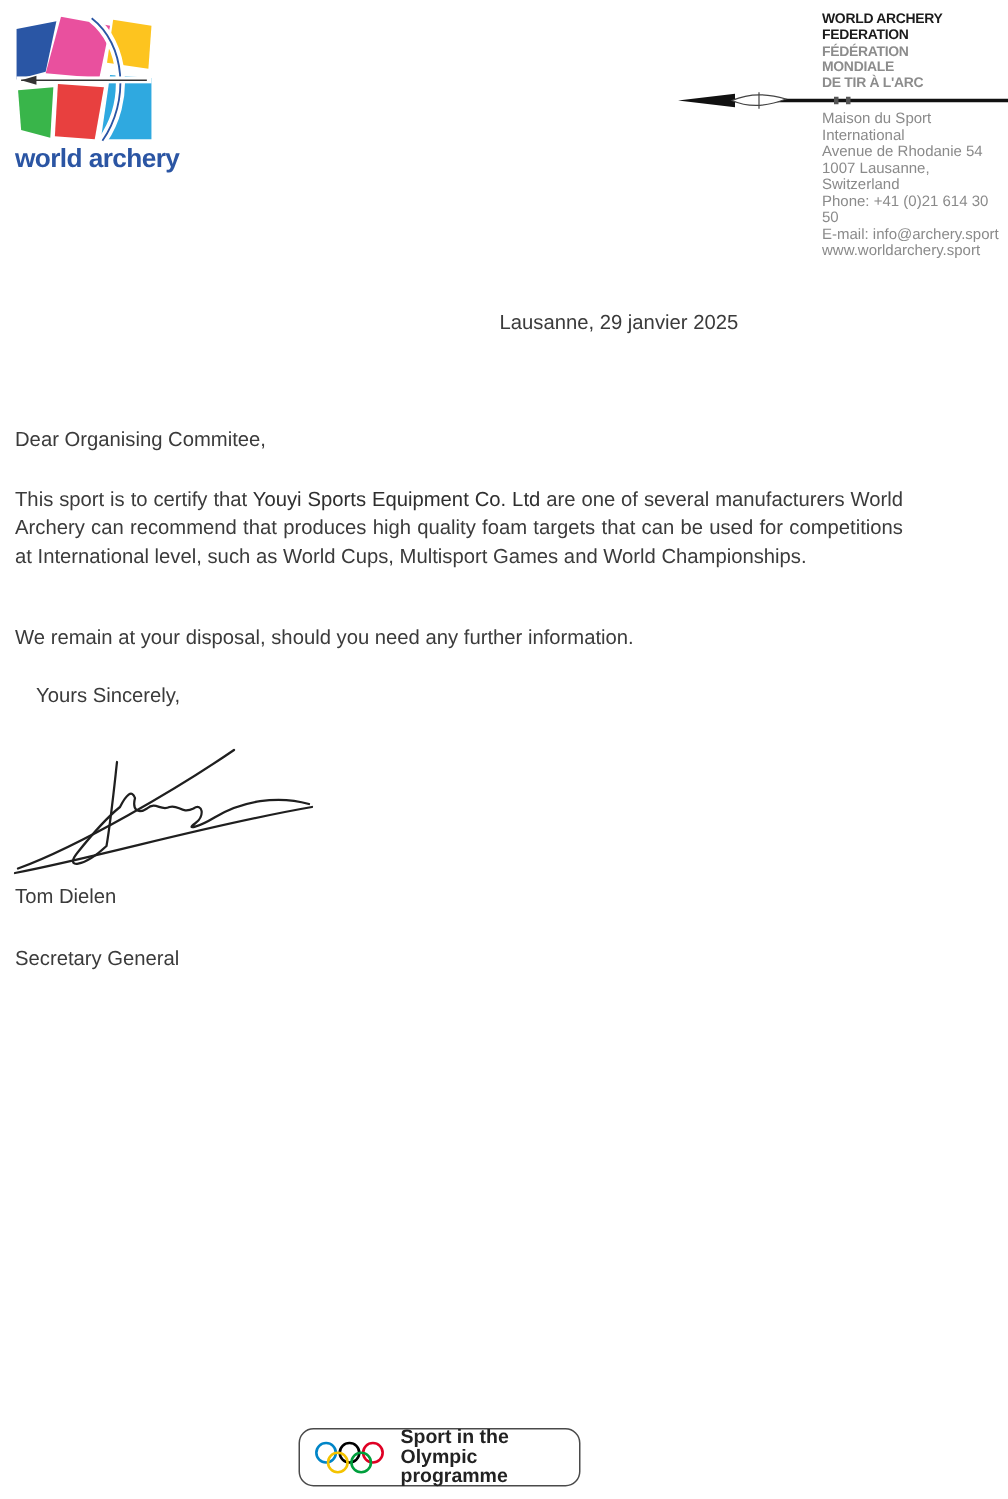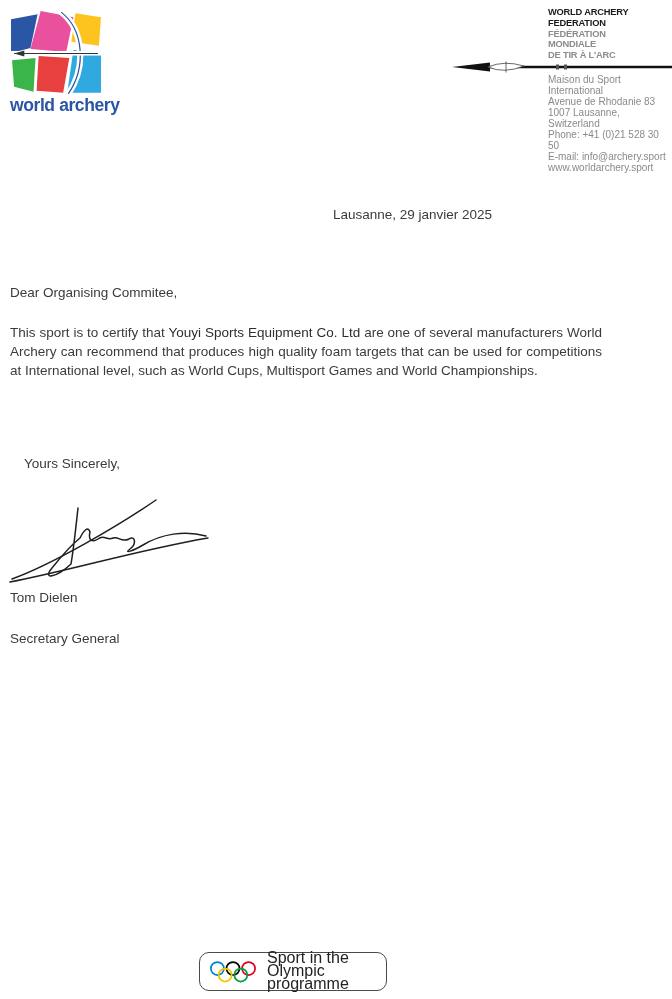--- a/index.html
+++ b/index.html
@@ -28,21 +28,21 @@
   .signature{left:8px;top:486px;width:205px;height:100px;}
   .signer-name{left:10px;top:590px;font-size:13.5px;}
   .signer-title{left:10px;top:631px;font-size:13.5px;}
 
   
   .olympic-box{
     left:199px;top:952px;width:188px;height:39px;border:1px solid #4a4a4a;border-radius:10px;
     display:flex;align-items:center;box-sizing:border-box;padding-left:8px;
   }
   .rings{width:50px;height:26px;flex:0 0 auto;}
-  .olympic-text{margin-left:9px;font-size:16px;line-height:12.8px;color:#222;}
+  .olympic-text{margin-left:9px;font-size:13px;line-height:12.8px;color:#222;font-weight:bold;}
 </style>
 </head>
 <body>
 
 <div class="page">
 
   <svg class="abs wa-logo" viewBox="0 0 90 82" xmlns="http://www.w3.org/2000/svg">
     <polygon points="1,8 27,3 20,36 1,41" fill="#2a56a5"></polygon>
     <polygon points="30,0 62,6 55,40 20,37" fill="#e9509e"></polygon>
     <polygon points="64,2 89,6 87,34 60,30" fill="#fdc41f"></polygon>
@@ -69,32 +69,33 @@
     <line x1="14" y1="8" x2="220" y2="8" stroke="#111111" stroke-width="2.4"></line>
     <polygon points="0,8 38,3.5 38,12.5" fill="#111111"></polygon>
     <path d="M 36 8 Q 52 1 72 7 Q 52 15 36 8 Z" fill="#ffffff" stroke="#444444" stroke-width="0.8"></path>
     <line x1="54" y1="2.5" x2="54" y2="13.5" stroke="#444444" stroke-width="0.8"></line>
     <rect x="104" y="5.5" width="3" height="5" fill="#555555"></rect>
     <rect x="112" y="5.5" width="3" height="5" fill="#555555"></rect>
   </svg>
 
   <div class="abs addr-block">
     <div>Maison du Sport International</div>
-    <div>Avenue de Rhodanie 83</div>
+    <div>Avenue de Rhodanie 54</div>
     <div>1007 Lausanne, Switzerland</div>
-    <div>Phone: +41 (0)21 528 30 50</div>
+    <div>Phone: +41 (0)21 614 30 50</div>
     <div>E-mail: info@archery.sport</div>
     <div>www.worldarchery.sport</div>
   </div>
 
   <div class="abs dateline">Lausanne, 29 janvier 2025</div>
   <div class="abs salutation">Dear Organising Commitee,</div>
 
   <p class="abs para" style="margin:0;"><span>This sport is to certify that </span><span class="b">Youyi Sports Equipment Co. Ltd</span><span> are one of several manufacturers World Archery can recommend that produces high quality foam targets that can be used for competitions at International level, such as World Cups, Multisport Games and World Championships.</span></p>
 
+  <div class="abs closing">We remain at your disposal, should you need any further information.</div>
   <div class="abs valediction">Yours Sincerely,</div>
 
   <svg class="abs signature" viewBox="0 0 205 100" xmlns="http://www.w3.org/2000/svg">
     <g fill="none" stroke="#1f1f1f" stroke-width="1.5" stroke-linecap="round">
       <path d="M 4 93 C 45 78, 110 40, 148 14"></path>
       <path d="M 70 22 C 68 40, 66 60, 63 78 C 48 92, 34 94, 44 82 C 52 72, 62 60, 72 52 C 76 44, 80 40, 82 46 C 80 54, 84 57, 90 53 C 96 48, 99 55, 105 52 C 111 50, 113 57, 121 53 C 127 49, 129 58, 122 63 C 115 68, 125 65, 135 59 C 153 48, 177 44, 198 50"></path>
       <path d="M 2 96 C 60 85, 130 64, 200 52"></path>
     </g>
   </svg>
 

